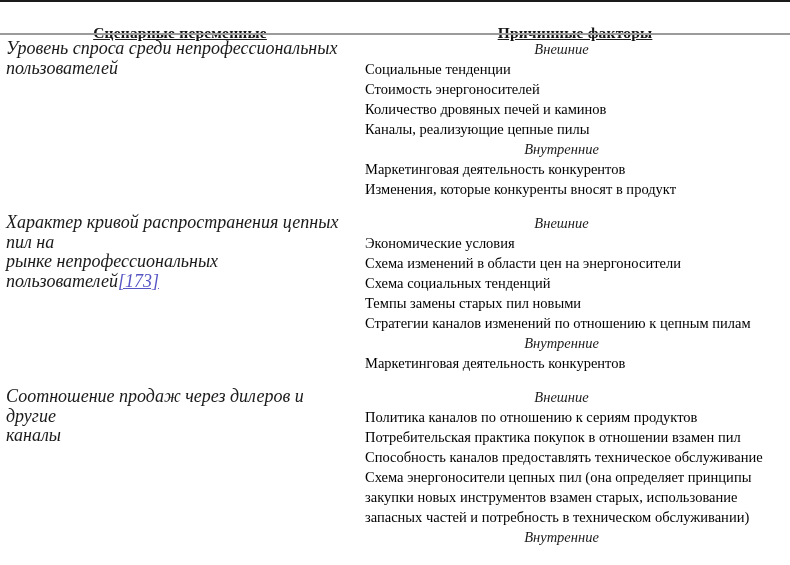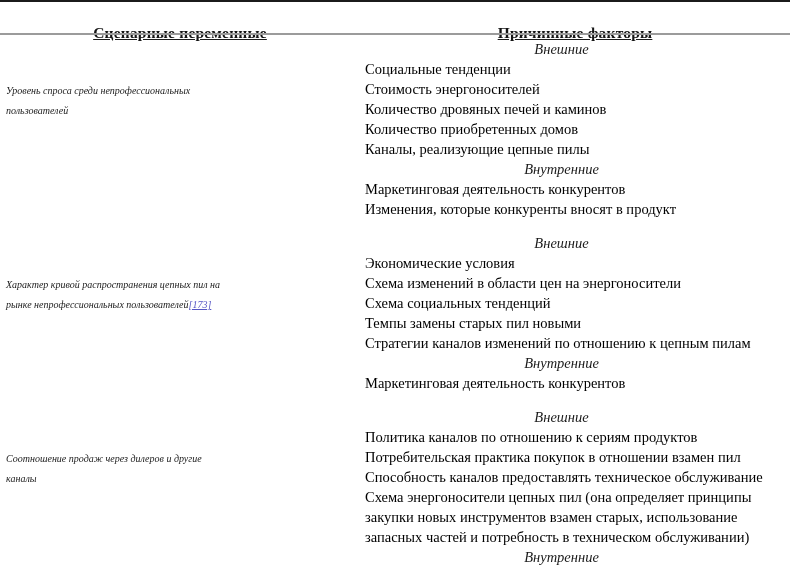--- a/index.html
+++ b/index.html
@@ -80,24 +80,23 @@
   }
   .cell-fac {
     width: 430px;
     box-sizing: border-box;
     padding-left: 5px;
     padding-right: 16px;
   }
 
   .var-text {
     font-style: italic;
-    font-size: 10px;
+    font-size: 18px;
     line-height: 19.5px;
     color: #1a1a1a;
-    margin-top: 42px;
   }
   .var-text .ref-link {
     color: #5555c4;
     text-decoration: underline;
     font-style: italic;
     cursor: pointer;
   }
 
   .group-head {
     font-style: italic;
@@ -132,21 +131,20 @@
   <div class="tbody" id="table-body">
       <div class="row">
         <div class="cell-var">
           <div class="var-text"><span>Уровень спроса среди непрофессиональных</span><br><span>пользователей</span></div>
         </div>
         <div class="cell-fac">
           <div class="group-head">Внешние</div>
           <div class="factor">Социальные тенденции</div>
           <div class="factor">Стоимость энергоносителей</div>
           <div class="factor">Количество дровяных печей и каминов</div>
-          <div class="factor">Количество приобретенных домов</div>
           <div class="factor">Каналы, реализующие цепные пилы</div>
           <div class="group-head">Внутренние</div>
           <div class="factor">Маркетинговая деятельность конкурентов</div>
           <div class="factor">Изменения, которые конкуренты вносят в продукт</div>
         </div>
       </div>
       <div class="row-gap"></div>
       <div class="row">
         <div class="cell-var">
           <div class="var-text"><span>Характер кривой распространения цепных пил на</span><br><span>рынке непрофессиональных пользователей</span><span class="ref-link">[173]</span></div>

